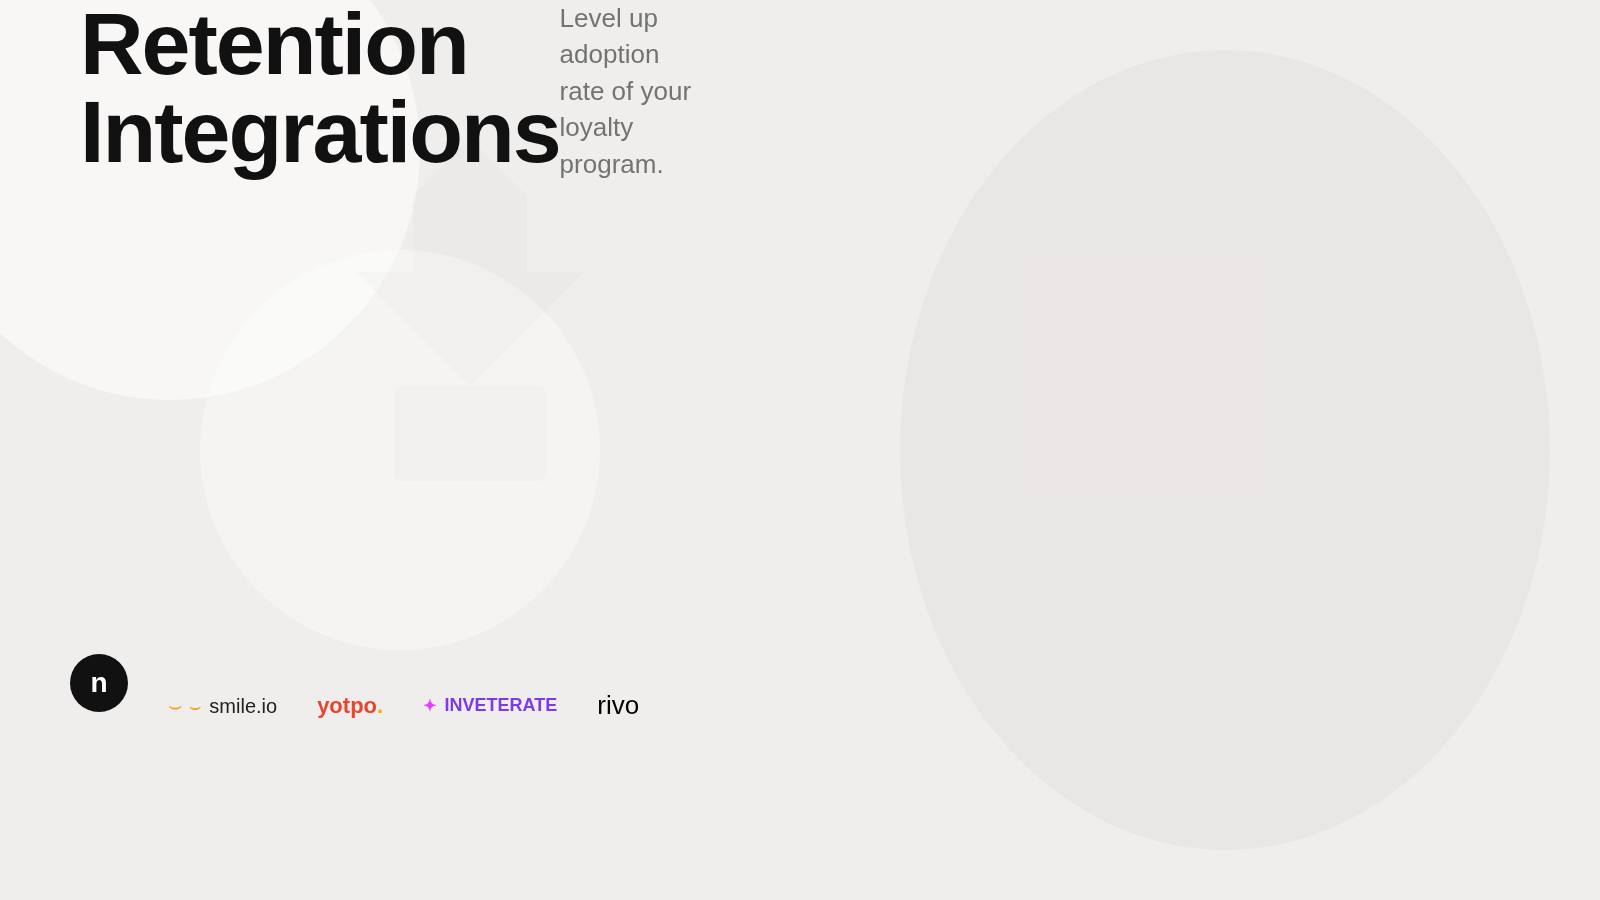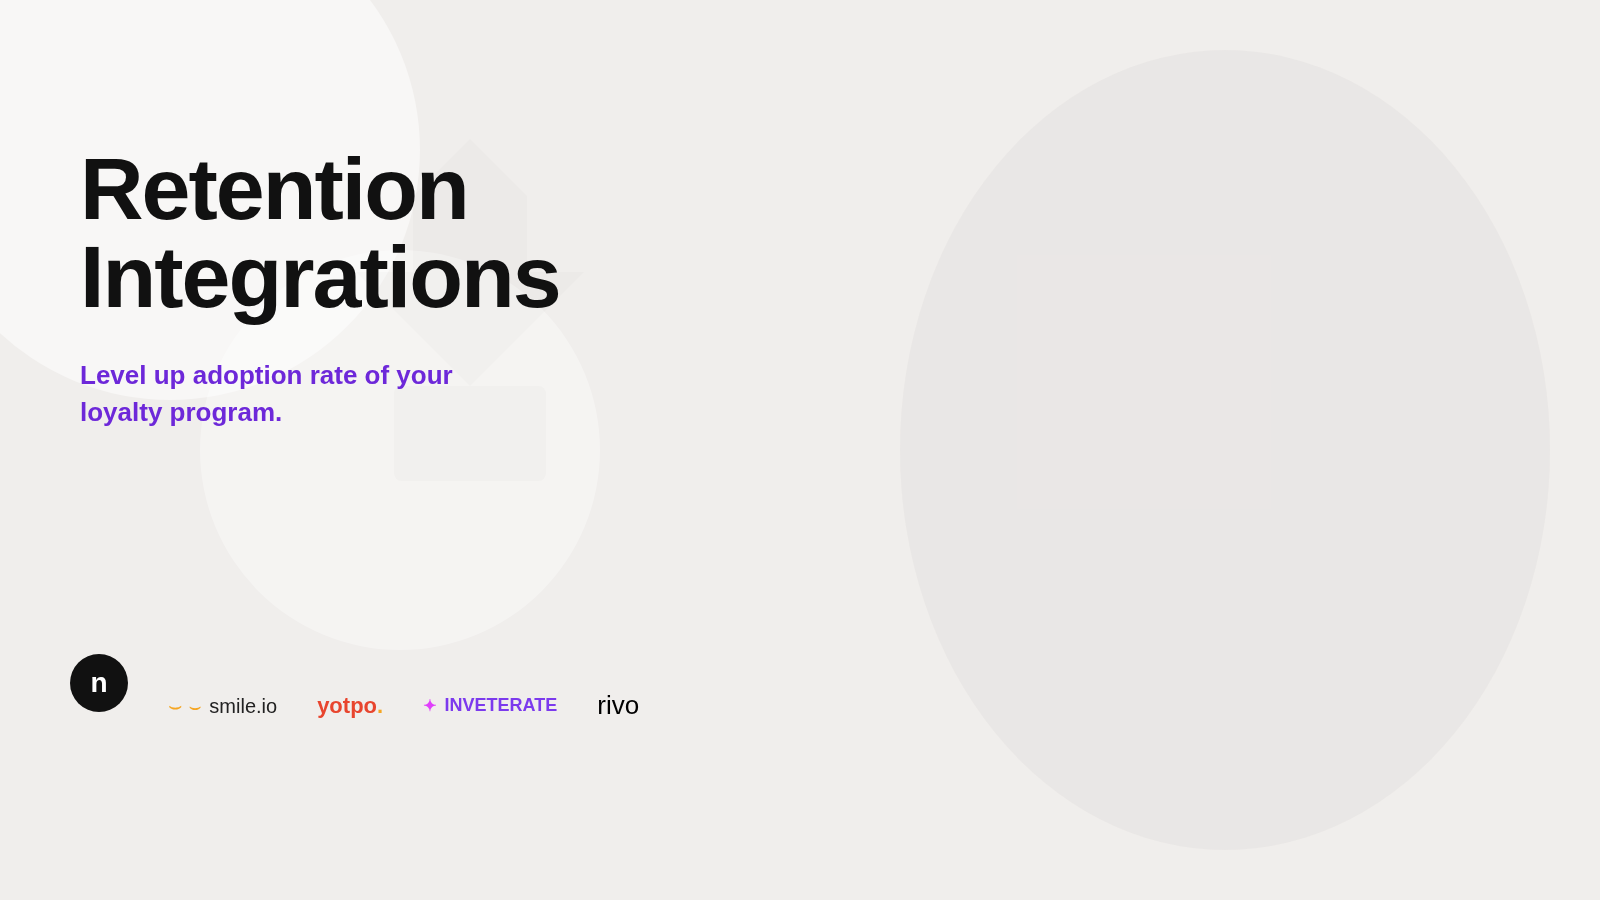--- a/index.html
+++ b/index.html
@@ -42,38 +42,38 @@
     }
 
     
     .left-panel {
       position: absolute;
       left: 70px;
       top: 0;
       width: 640px;
       height: 695px;
       display: flex;
-      flex-direction: column;
+      flex-direction: row;
       justify-content: center;
       padding-left: 10px;
     }
 
     .main-heading {
       font-size: 88px;
       font-weight: 900;
       color: #111;
       line-height: 1.0;
       letter-spacing: -2px;
       margin-bottom: 36px;
     }
 
     .subtitle {
       font-size: 26px;
-      font-weight: 700;
-      color: #6d28d9;
+      font-weight: 400;
+      color: #737373;
       line-height: 1.4;
       max-width: 420px;
       margin-bottom: 120px;
     }
 
     
     .logos-section {
       position: absolute;
       bottom: 50px;
       left: 70px;

